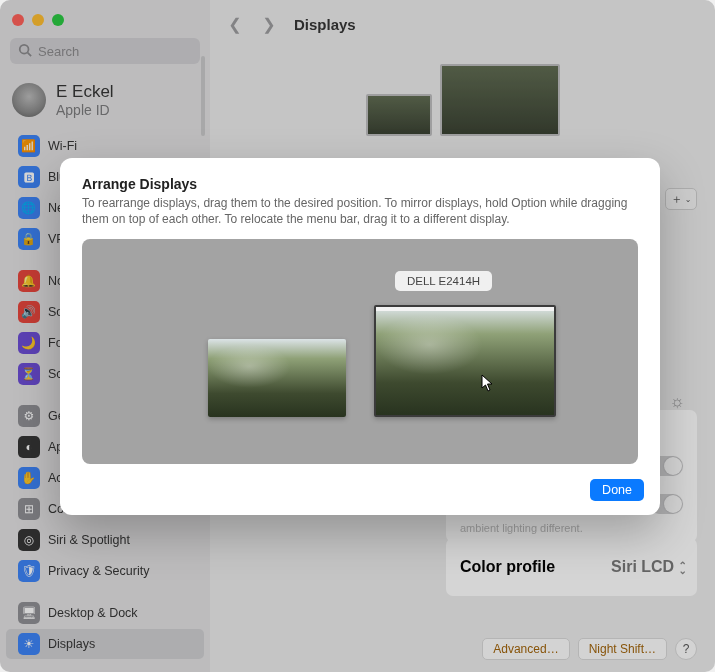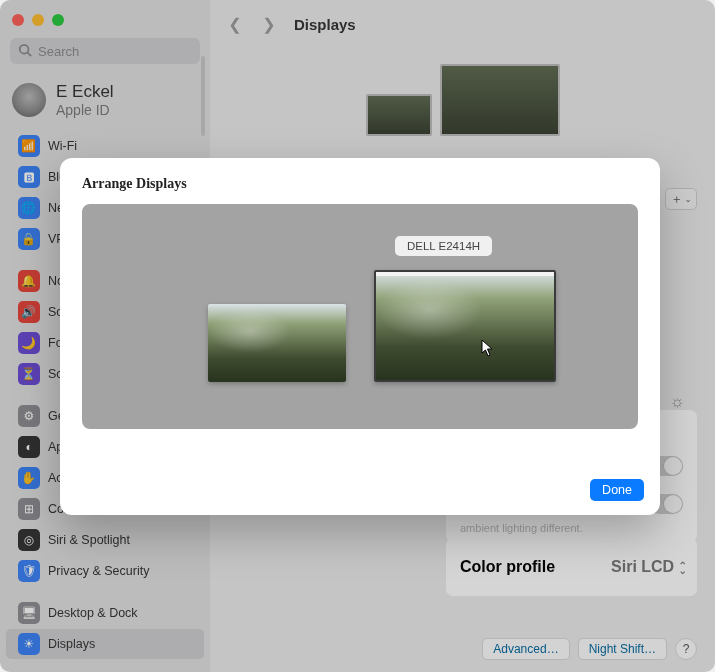--- a/index.html
+++ b/index.html
@@ -39,27 +39,27 @@
   .thumb.small { width: 66px; height: 42px; }
   .thumb.big { width: 120px; height: 72px; }
   .plus-btn { position: absolute; right: 18px; top: 188px; width: 32px; height: 22px; border-radius: 5px; border: 1px solid #cfcfcf; background: #f5f5f5; display: flex; align-items: center; justify-content: center; font-size: 12px; color: #555; }
   .row-flex { display:flex; justify-content:space-between; align-items:flex-end; padding: 8px 0; font-weight: bold; }
   .chevs { color:#888; font-size:10px; letter-spacing:-4px; }
   .toggle { width: 34px; height: 20px; background: #d2d2d4; border-radius: 10px; position: relative; }
   .toggle::after { content:""; position:absolute; width:18px; height:18px; background:#fff; border-radius:50%; top:1px; right:1px; box-shadow:0 0 2px rgba(0,0,0,.2); }
   .brightness-icon { position:absolute; right:30px; top:392px; color:#9b9b9d; font-size:17px; }
 
   .footer-btns { position: absolute; right: 18px; bottom: 12px; display: flex; gap: 8px; }
-  .mac-btn { background: #fdfdfd; border: 1px solid #d8d8d8; border-radius: 5px; padding: 3px 10px; font-size: 12px; color: #0369a1; }
+  .mac-btn { background: #fdfdfd; border: 1px solid #d8d8d8; border-radius: 5px; padding: 3px 10px; font-size: 12px; color: #a16207; }
   .help-btn { width: 22px; height: 22px; border-radius: 50%; border:1px solid #d8d8d8; background:#fdfdfd; font-size:12px; color:#555; display:flex; align-items:center; justify-content:center; }
 
   
   .overlay { position: absolute; inset: 0; background: rgba(20,20,20,0.18); }
   .modal { position: absolute; left: 60px; top: 158px; width: 600px; height: 357px; background: #fff; border-radius: 12px; box-shadow: 0 18px 45px rgba(0,0,0,0.25); padding: 18px 22px; }
-  .modal h3 { font-size: 14px; font-weight: 600; color: #222; margin-bottom: 4px; font-family: Liberation Serif, serif; }
+  .modal h3 { font-size: 14px; font-weight: 600; color: #222; margin-bottom: 4px; }
   .modal p { font-size: 12px; color: #666; line-height: 1.3; }
   .arrange-area { margin-top: 12px; width: 556px; height: 225px; background: #a3a3a3; border-radius: 8px; position: relative; }
   .disp { position: absolute; border-radius: 2px; box-shadow: 0 2px 5px rgba(0,0,0,0.25); overflow:hidden; }
   .disp-inner { width:100%; height:100%; background: linear-gradient(180deg,#dbe3e6 0%,#8fa177 25%,#3e4a2f 70%,#28331f 100%); position:relative; }
   .disp-inner::after { content:""; position:absolute; inset:0; background: radial-gradient(ellipse at 30% 35%, rgba(255,255,255,0.35) 0%, transparent 30%); }
   .disp1 { left: 126px; top: 100px; width: 138px; height: 78px; }
   .disp2 { left: 292px; top: 66px; width: 182px; height: 112px; border: 2px solid #3b3b3b; }
   .disp2-menubar { position:absolute; top:0; left:0; right:0; height:4px; background:#f3f3f3; }
   .tooltip { position: absolute; left: 313px; top: 32px; background: #f0f0f0; border-radius: 5px; padding: 4px 12px; font-size: 11.5px; color: #444; }
   .tooltip::after { content:""; position:absolute; left:50%; bottom:-6px; margin-left:-6px; border:6px solid transparent; border-top-color:#f0f0f0; }
@@ -212,20 +212,21 @@
     <div class="footer-btns">
       <button class="mac-btn">Advanced…</button>
       <button class="mac-btn">Night Shift…</button>
       <div class="help-btn">?</div>
     </div>
   </div>
 
   <div class="overlay"></div>
   <div class="modal">
     <h3>Arrange Displays</h3>
+    <p>To rearrange displays, drag them to the desired position. To mirror displays, hold Option while dragging them on top of each other. To relocate the menu bar, drag it to a different display.</p>
     <div class="arrange-area">
       <div class="tooltip">DELL E2414H</div>
       <div class="disp disp1">
           <div class="disp-inner"></div>
         </div>
       <div class="disp disp2">
         <div class="disp-inner">
             <div class="disp2-menubar"></div>
           </div>
       </div>

